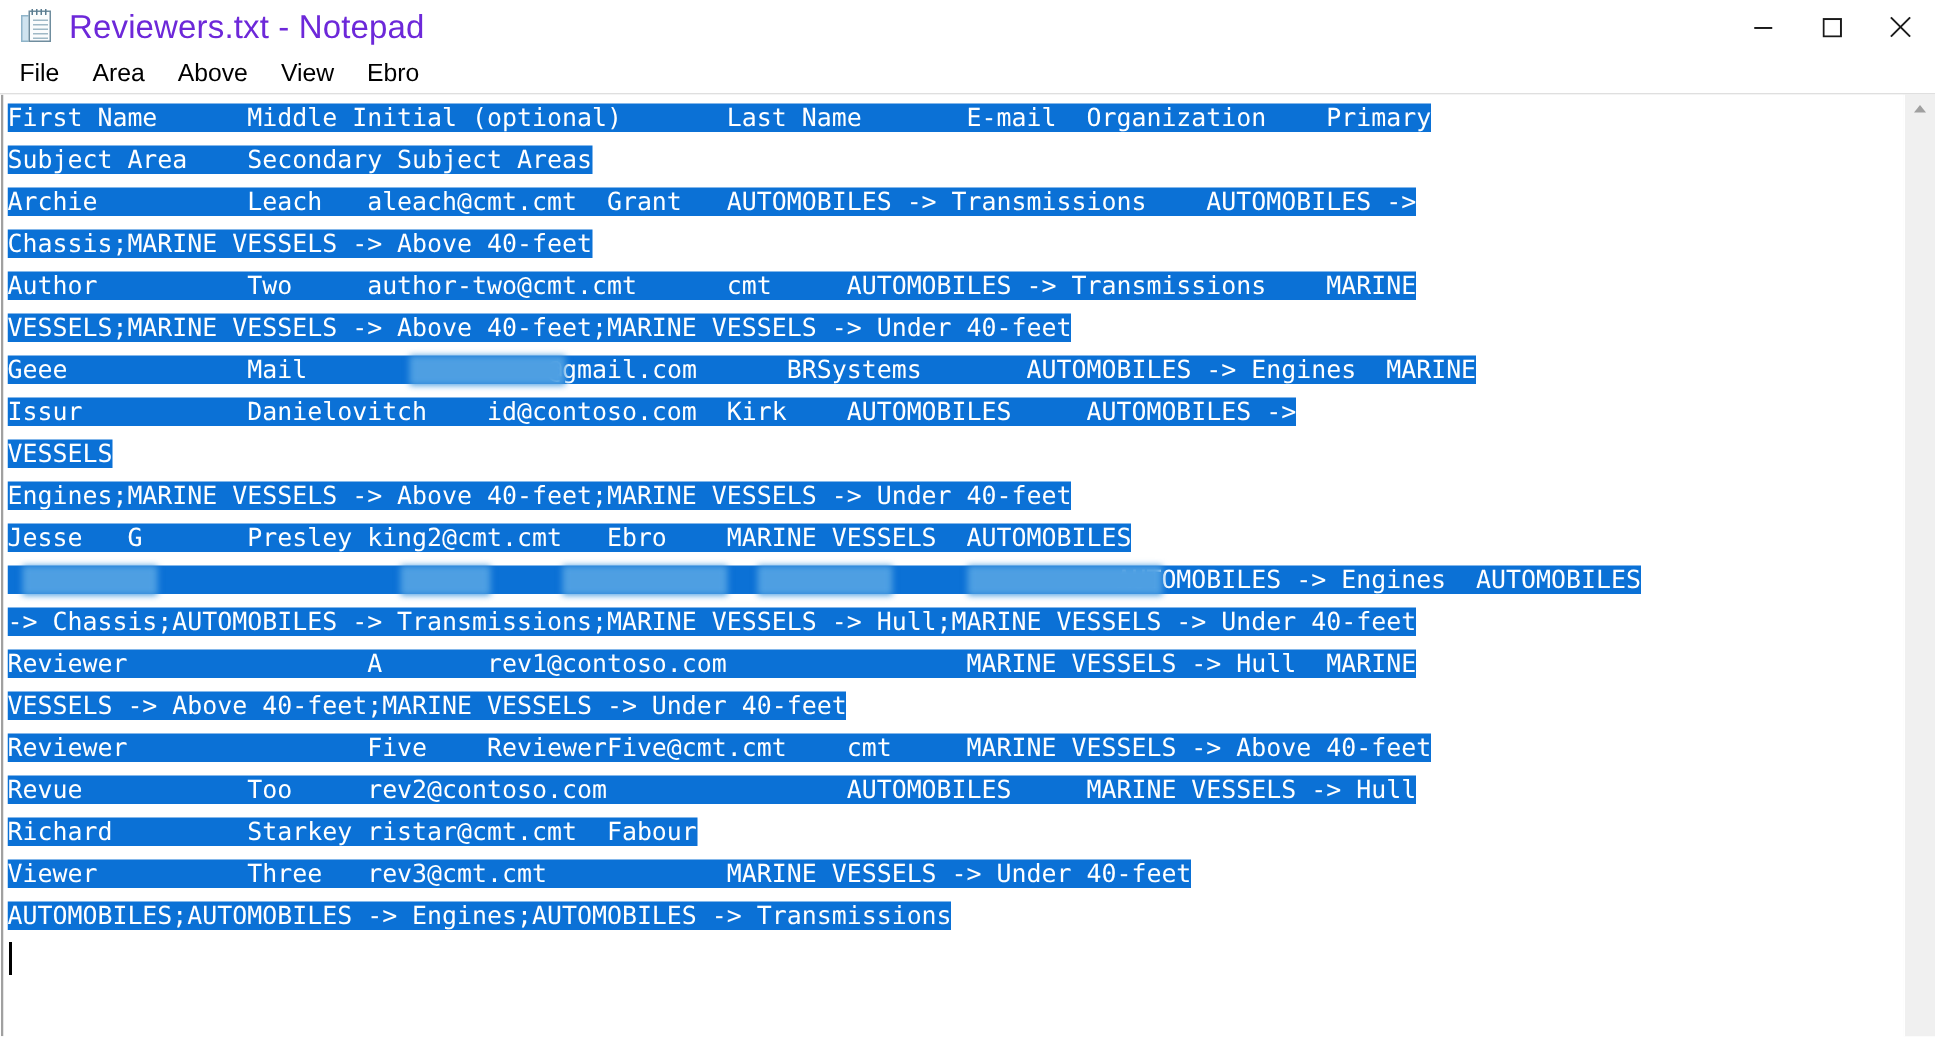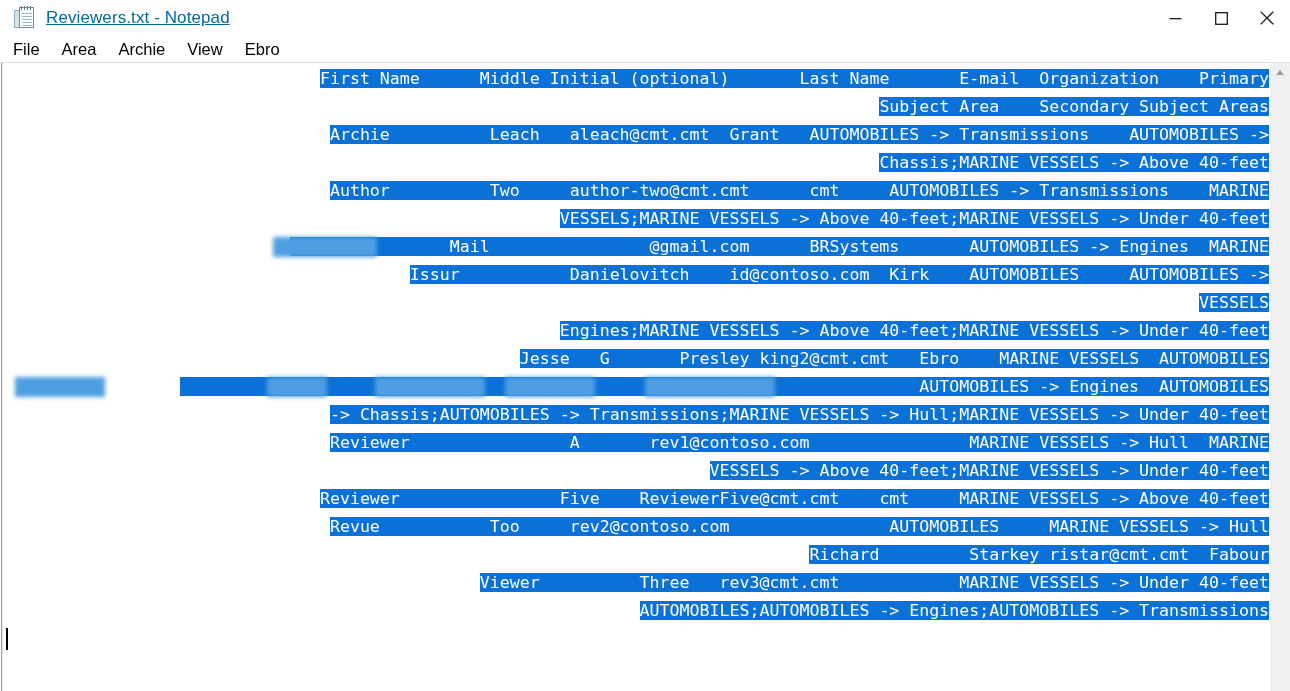--- a/index.html
+++ b/index.html
@@ -83,25 +83,24 @@
     top: 0;
     width: 1px; height: 4px;
     background: #5b7c90;
   }
   .app-icon .rings i:nth-child(1) { left: 1px; }
   .app-icon .rings i:nth-child(2) { left: 4px; }
   .app-icon .rings i:nth-child(3) { left: 7px; }
   .app-icon .rings i:nth-child(4) { left: 10px; }
 
   .title-text {
-    font-size: 17px;
-    color: #0369a1;
+    font-size: 22px;
+    color: #6d28d9;
     white-space: nowrap;
     letter-spacing: 0.1px;
-    text-decoration: underline;
   }
 
   .win-controls {
     display: flex;
     flex: 0 0 auto;
     height: 36px;
   }
   .win-btn {
     width: 46px;
     height: 36px;
@@ -132,21 +131,20 @@
   }
 
   
   .editor-wrap {
     flex: 1 1 auto;
     display: flex;
     position: relative;
     border-top: 1px solid #dfdfdf;
     background: #ffffff;
     overflow: hidden;
-    text-align: right;
   }
 
   .editor-outer {
     flex: 1 1 auto;
     position: relative;
     display: flex;
     background: #ffffff;
     overflow: hidden;
   }
 
@@ -261,21 +259,21 @@
           <line x1="0.6" y1="0.6" x2="13.4" y2="13.4" stroke="#1a1a1a" stroke-width="1.3"></line>
           <line x1="13.4" y1="0.6" x2="0.6" y2="13.4" stroke="#1a1a1a" stroke-width="1.3"></line>
         </svg>
       </div>
     </div>
   </div>
 
   <div class="menubar">
     <div class="menu-item">File</div>
     <div class="menu-item">Area</div>
-    <div class="menu-item">Archie</div>
+    <div class="menu-item">Above</div>
     <div class="menu-item">View</div>
     <div class="menu-item">Ebro</div>
   </div>
 
   <div class="editor-wrap">
     <div class="editor-outer">
       <div class="edge-left"></div>
       <div class="text-area" id="text-area">
           <div class="line"><span class="sel">First Name      Middle Initial (optional)       Last Name       E-mail  Organization    Primary</span></div>
           <div class="line"><span class="sel">Subject Area    Secondary Subject Areas</span></div>

